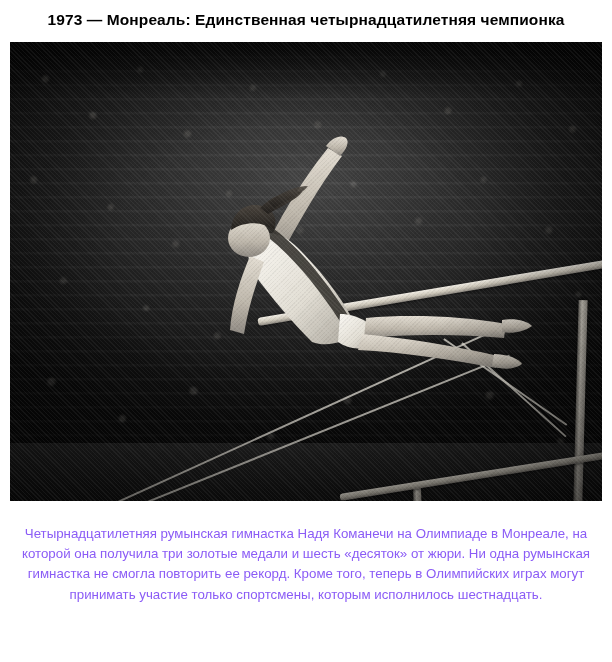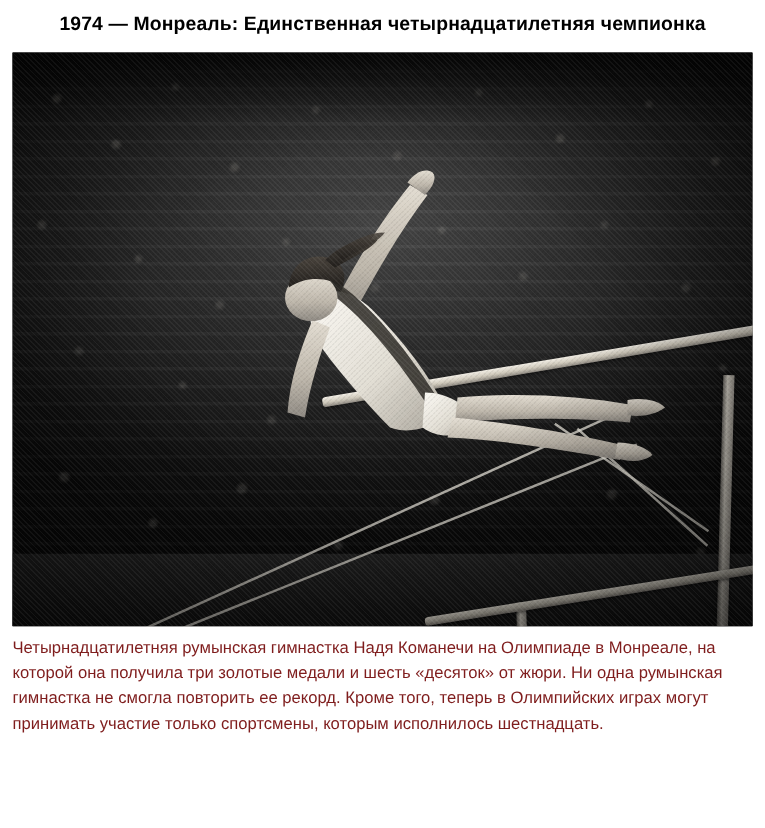--- a/index.html
+++ b/index.html
@@ -193,34 +193,34 @@
     inset: 0;
     opacity: .10;
     background-image:
       repeating-linear-gradient(45deg, rgba(255,255,255,.5) 0 1px, transparent 1px 3px),
       repeating-linear-gradient(-45deg, rgba(0,0,0,.5) 0 1px, transparent 1px 3px);
     pointer-events: none;
   }
   .caption {
     position: absolute;
     left: 10px;
-    top: 508px;
+    top: 524px;
     width: 592px;
     font-size: 13.3px;
     line-height: 1.52;
-    color: #7f1d1d;
-    text-align: left;
+    color: #8b5cf6;
+    text-align: center;
   }
 </style>
 </head>
 <body>
 
 <div class="page">
 
-  <div class="article-title">1974 — Монреаль: Единственная четырнадцатилетняя чемпионка</div>
+  <div class="article-title">1973 — Монреаль: Единственная четырнадцатилетняя чемпионка</div>
 
   <div class="photo-wrap">
     <div class="photo">
 
       <div class="bg-dark"></div>
       <div class="crowd"></div>
       <div class="crowd-rows"></div>
       <div class="dark-band-top"></div>
       <div class="dark-band-bottom"></div>
       <div class="floor-mat"></div>

